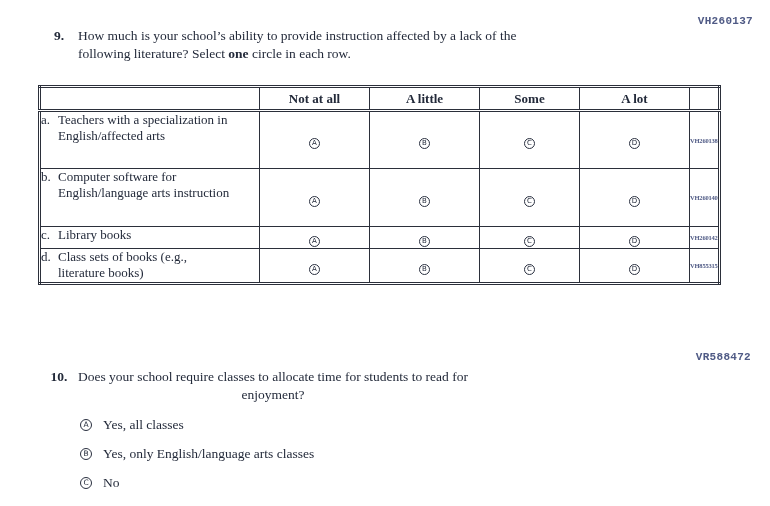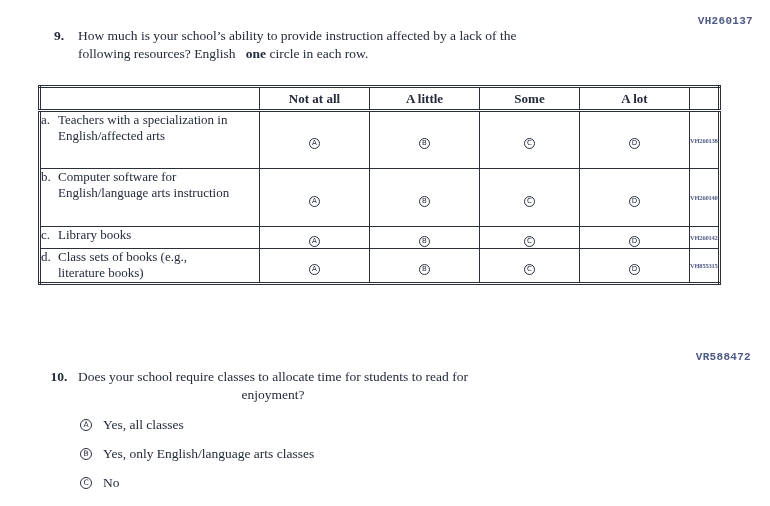--- a/index.html
+++ b/index.html
@@ -22,21 +22,21 @@
   #q9-code { top: 15px; right: 17px; }
   #q10-code { top: 351px; right: 19px; }
 
   .question { position: absolute; display: flex; }
   #q9-block { left: 54px; top: 27px; width: 600px; }
   #q10-block { left: 46px; top: 368px; width: 620px; text-align: center; }
   .qnum { font-weight: bold; font-size: 13.5px; line-height: 17.5px; flex: none; }
   #q9-block .qnum { width: 17px; margin-right: 7px; }
   #q10-block .qnum { width: 26px; margin-right: 6px; }
   .qtext { font-size: 13.5px; line-height: 17.5px; }
-  .qtext b { font-weight: bold; margin-left: 7px; }
+  .qtext b { font-weight: bold; }
 
   #resource-table {
     position: absolute;
     left: 38px;
     top: 85px;
     border-collapse: collapse;
     table-layout: fixed;
     border: 3px double #2b2f3a;
   }
   #resource-table th, #resource-table td {
@@ -103,21 +103,21 @@
 </style>
 </head>
 <body>
 
 <div id="q9-code" class="acc-code">VH260137</div>
 
 <div id="q9-block" class="question">
   <span class="qnum">9.</span>
   <div class="qtext">
     <span>How much is your school’s ability to provide instruction affected by a lack of the</span><br>
-    <span>following resources? English </span><b>one</b><span> circle in each row.</span>
+    <span>following literature? Select </span><b>one</b><span> circle in each row.</span>
   </div>
 </div>
 
 <table id="resource-table">
   <colgroup>
     <col class="col-stub">
       <col class="col-opt1">
       <col class="col-opt2">
       <col class="col-opt3">
       <col class="col-opt4">

